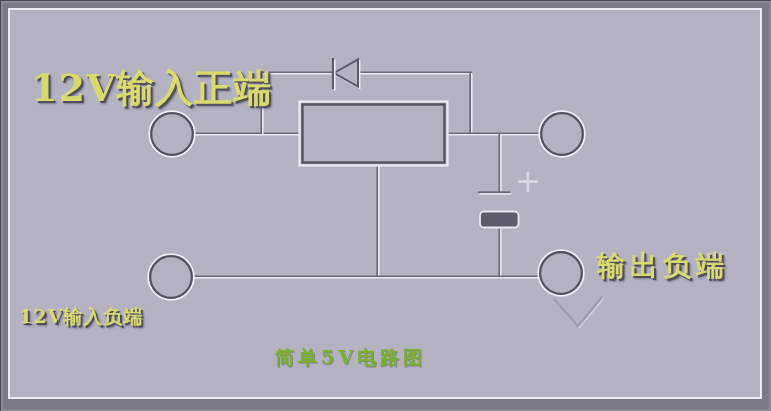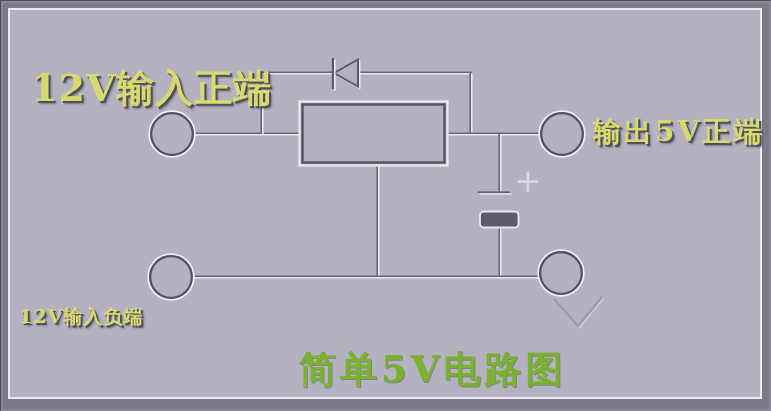--- a/index.html
+++ b/index.html
@@ -18,21 +18,21 @@
   .label {
     position:absolute; color:#d8da6f; font-weight:bold; white-space:nowrap;
     text-shadow:2px 2px 0 #524f5d, 3px 3px 2px rgba(60,58,72,.45);
     line-height:1.1;
   }
   .lbl-in-pos  { left:30px;  top:66px;  font-size:38px; letter-spacing:1px; }
   .lbl-in-neg  { left:18px;  top:305px; font-size:19px; letter-spacing:1px; }
   .lbl-out-pos { left:592px; top:116px; font-size:28px; letter-spacing:3px; }
   .lbl-out-neg { left:596px; top:250px; font-size:28px; letter-spacing:5px; }
   .title {
-    position:absolute; left:298px; top:344px; font-size:37px; font-weight:bold;
+    position:absolute; left:274px; top:344px; font-size:19px; font-weight:bold;
     color:#79b32a; letter-spacing:4px; white-space:nowrap;
     text-shadow:1px 1px 0 rgba(85,82,95,.5);
   }
 </style>
 </head>
 <body>
 
 <div class="stage">
   <div class="band"></div>
   <div class="panel"></div>
@@ -107,15 +107,15 @@
     </g>
 
     <g fill="none">
       <polyline points="554.5,299.5 578.5,326.5 602.5,297.5" stroke="#d3d1de" stroke-width="1.4"></polyline>
       <polyline points="553,298 577,325 601,296" stroke="#9e9cab" stroke-width="2.4"></polyline>
     </g>
   </svg>
 
   <div class="label lbl-in-pos">12V输入正端</div>
   <div class="label lbl-in-neg">12V输入负端</div>
-  <div class="label lbl-out-pos">输出5V正端</div>
+  <div class="label lbl-out-neg">输出负端</div>
   <div class="title">简单5V电路图</div>
 </div>
 
 </body></html>

